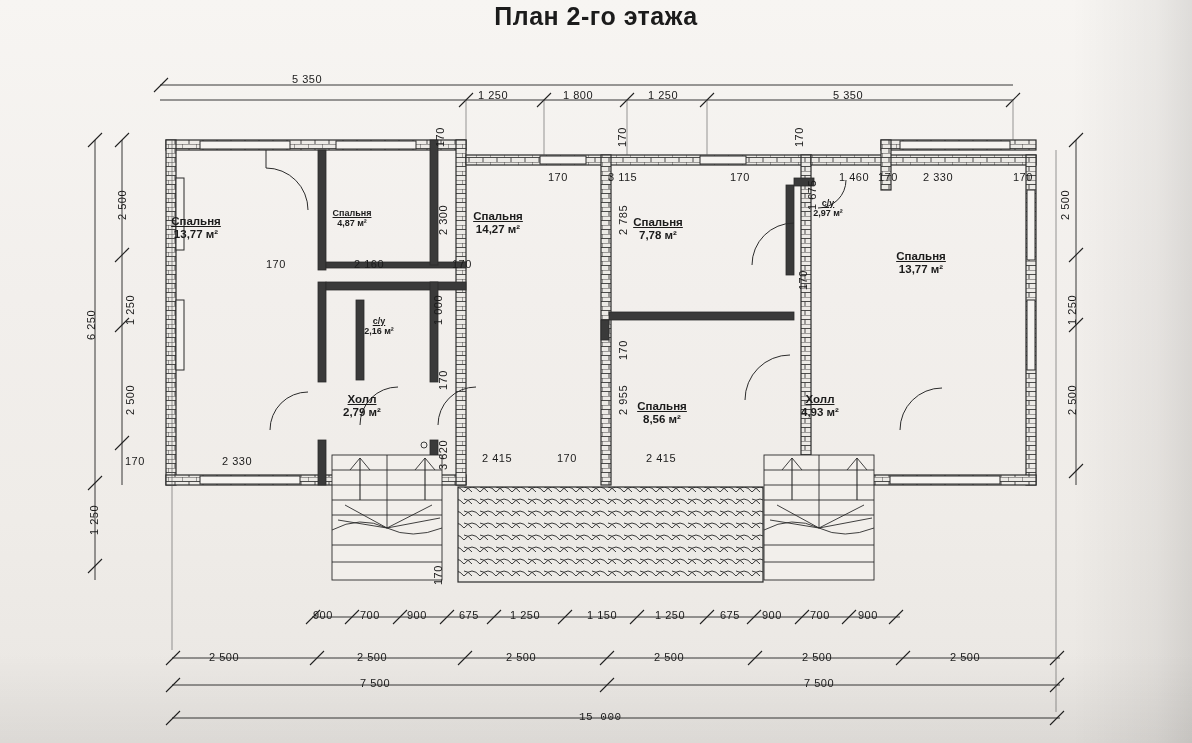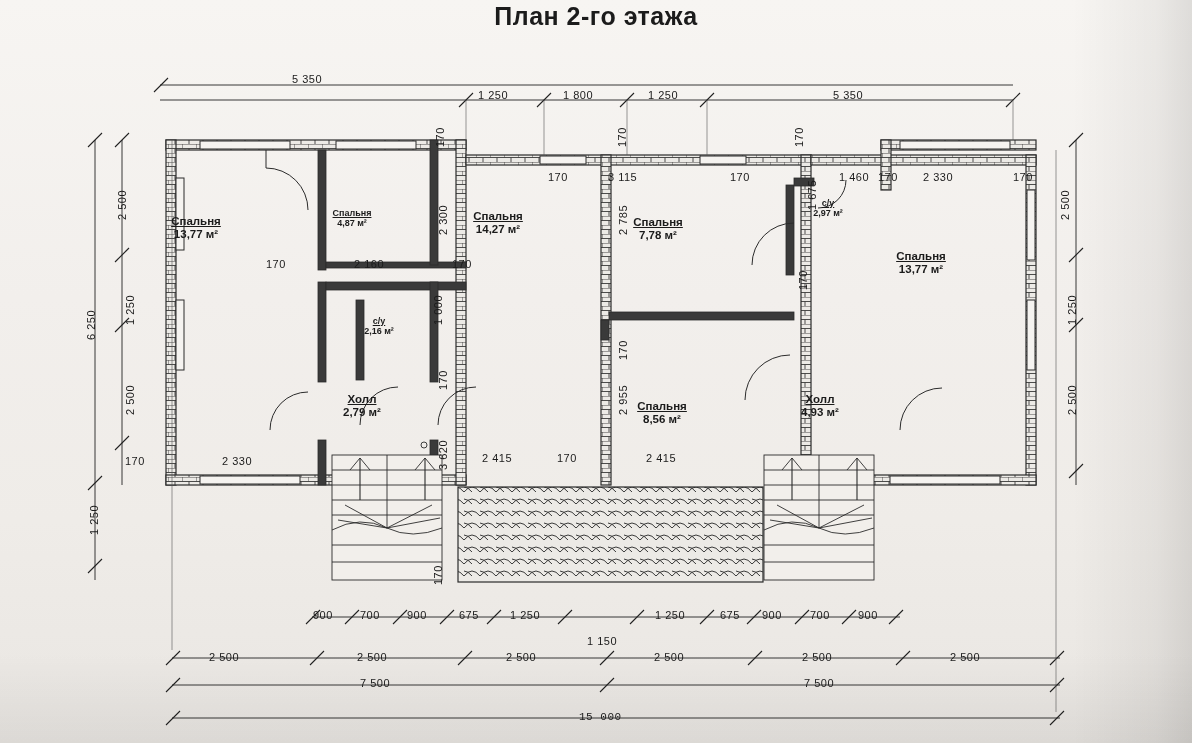--- a/index.html
+++ b/index.html
@@ -317,21 +317,21 @@
       <div class="dim" style="left: 125px; top: 455px;">170</div>
       <div class="dim" style="left: 222px; top: 455px;">2 330</div>
       <div class="dim" style="left: 482px; top: 452px;">2 415</div>
       <div class="dim" style="left: 557px; top: 452px;">170</div>
       <div class="dim" style="left: 646px; top: 452px;">2 415</div>
       <div class="dim" style="left: 313px; top: 609px;">900</div>
       <div class="dim" style="left: 360px; top: 609px;">700</div>
       <div class="dim" style="left: 407px; top: 609px;">900</div>
       <div class="dim" style="left: 459px; top: 609px;">675</div>
       <div class="dim" style="left: 510px; top: 609px;">1 250</div>
-      <div class="dim" style="left: 587px; top: 609px; margin-top: 26px;">1 150</div>
+      <div class="dim" style="left: 587px; top: 609px;">1 150</div>
       <div class="dim" style="left: 655px; top: 609px;">1 250</div>
       <div class="dim" style="left: 720px; top: 609px;">675</div>
       <div class="dim" style="left: 762px; top: 609px;">900</div>
       <div class="dim" style="left: 810px; top: 609px;">700</div>
       <div class="dim" style="left: 858px; top: 609px;">900</div>
       <div class="dim" style="left: 209px; top: 651px;">2 500</div>
       <div class="dim" style="left: 357px; top: 651px;">2 500</div>
       <div class="dim" style="left: 506px; top: 651px;">2 500</div>
       <div class="dim" style="left: 654px; top: 651px;">2 500</div>
       <div class="dim" style="left: 802px; top: 651px;">2 500</div>

